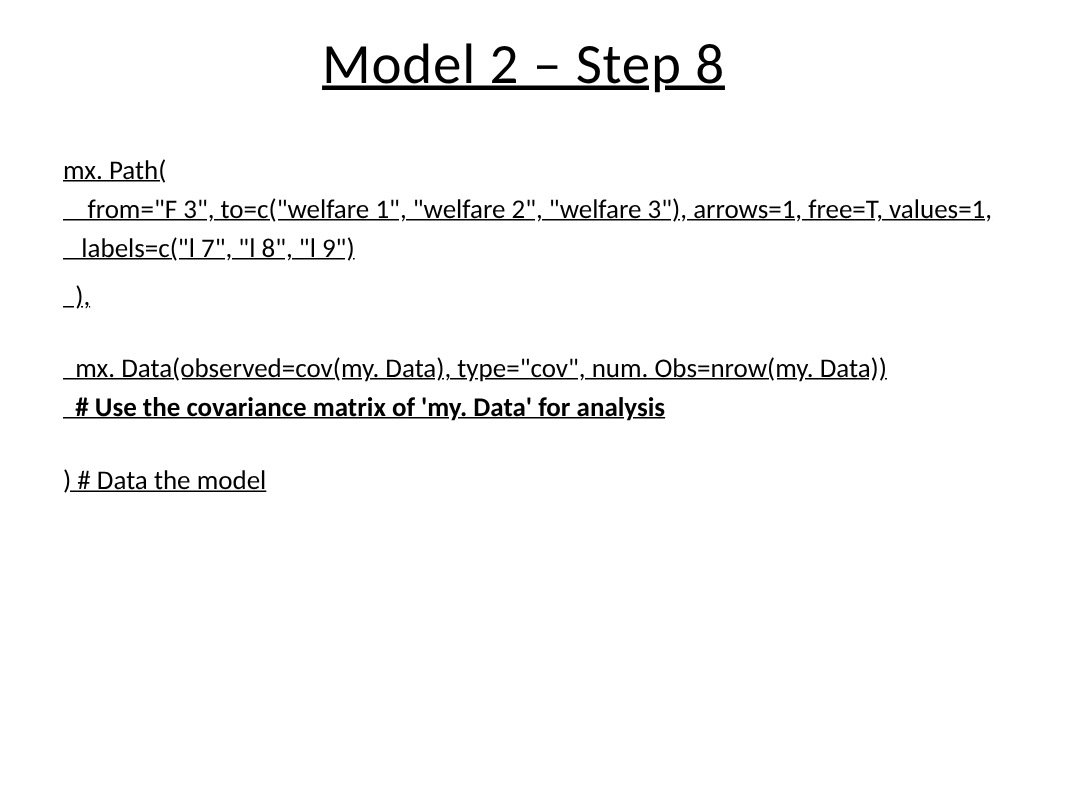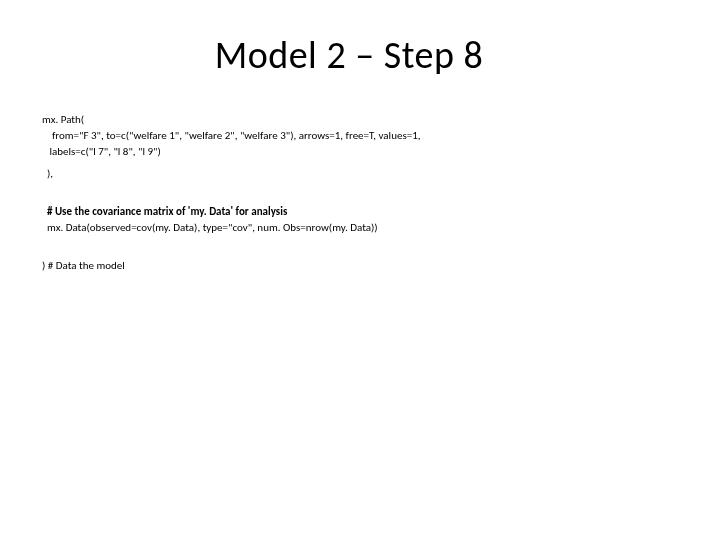--- a/index.html
+++ b/index.html
@@ -1,35 +1,35 @@
 <!DOCTYPE html>
 <html><head>
 <meta charset="utf-8">
 <style>
   * { margin: 0; padding: 0; box-sizing: border-box; }
   html, body { width: 720px; height: 540px; background: #ffffff; font-family: Calibri, "Segoe UI", Arial, sans-serif; color: #000; }
-  .slide { width: 698px; height: 540px; position: relative; padding: 32px 42px 0 42px; }
+  .slide { width: 698px; height: 540px; position: relative; padding: 20px 42px 0 42px; text-decoration: underline; }
   .title { font-size: 38px; font-weight: 400; text-align: center; margin-bottom: 34px; letter-spacing: 0.5px; }
-  .content { font-size: 11px; line-height: 1.45; margin-top: 28px; }
+  .content { font-size: 18px; line-height: 1.45; margin-top: 28px; }
   .line { white-space: pre; }
   .bold { font-weight: 700; }
   .gap { height: 22px; }
   .gap-sm { height: 6px; }
 </style>
 </head>
 <body>
 
 <div class="slide">
   <h1 class="title">Model 2 – Step 8</h1>
 
   <div class="content">
     <div class="line">mx. Path(</div>
     <div class="line">    from="F 3", to=c("welfare 1", "welfare 2", "welfare 3"), arrows=1, free=T, values=1,</div>
     <div class="line">   labels=c("l 7", "l 8", "l 9")</div>
     <div class="gap-sm"></div>
     <div class="line">  ),</div>
     <div class="gap"></div>
+    <div class="line">  mx. Data(observed=cov(my. Data), type="cov", num. Obs=nrow(my. Data))</div>
     <div class="line bold">  # Use the covariance matrix of 'my. Data' for analysis</div>
-    <div class="line">  mx. Data(observed=cov(my. Data), type="cov", num. Obs=nrow(my. Data))</div>
     <div class="gap"></div>
     <div class="line">) # Data the model</div>
   </div>
 </div>
 
 </body></html>

